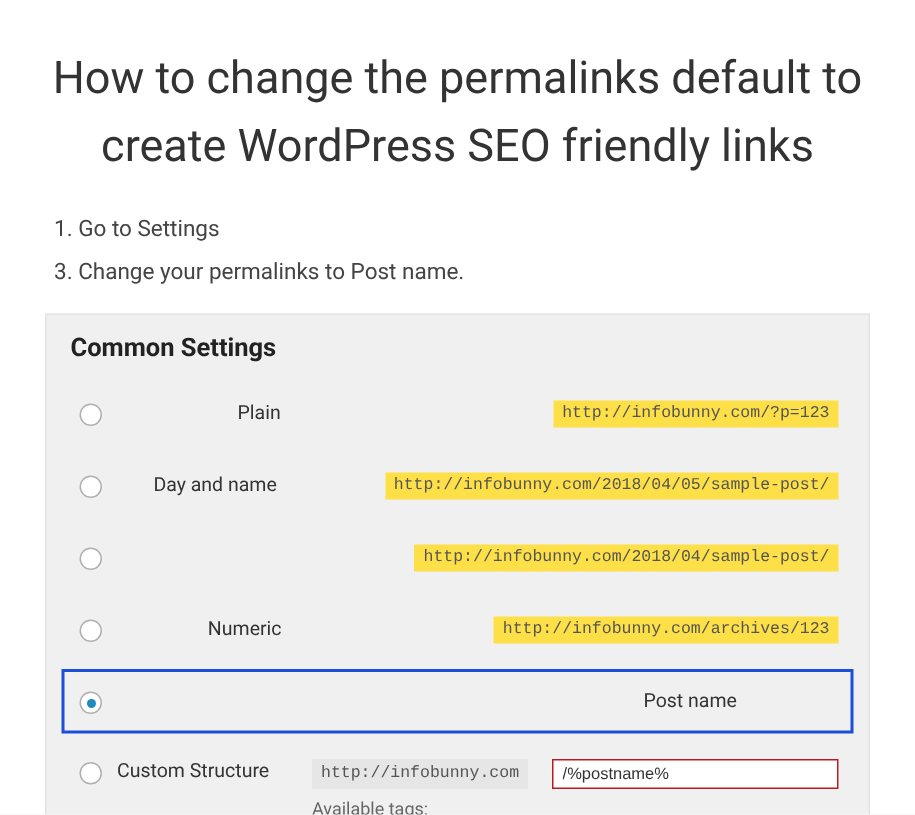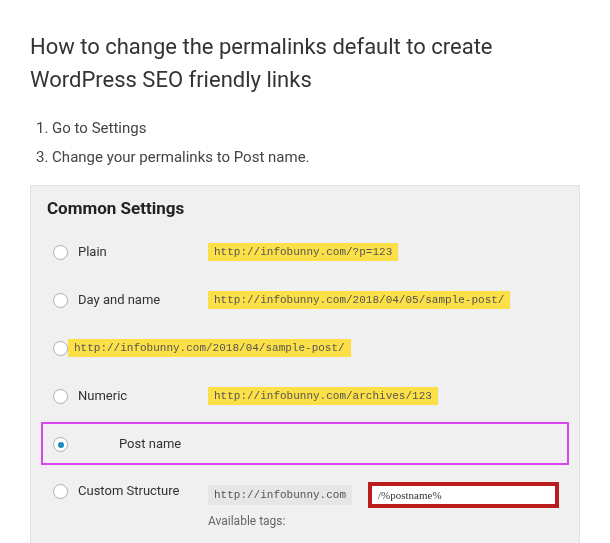--- a/index.html
+++ b/index.html
@@ -5,25 +5,26 @@
     * { margin: 0; padding: 0; box-sizing: border-box; }
     body {
       font-family: -apple-system, BlinkMacSystemFont, "Segoe UI", Roboto, "Helvetica Neue", Arial, sans-serif;
       background: #fff;
       width: 610px;
       height: 543px;
       overflow: hidden;
     }
     .container { padding: 30px 30px 0 30px; }
     .heading {
-      font-size: 22px;
+      font-size: 30px;
       font-weight: 400;
       color: #333;
       line-height: 1.5;
       margin-bottom: 18px;
+      text-align: center;
     }
     .steps {
       list-style: none;
       padding-left: 6px;
       margin-bottom: 14px;
     }
     .steps li {
       font-size: 15px;
       color: #444;
       line-height: 1.9;
@@ -39,23 +40,24 @@
       color: #222;
       padding: 4px 6px 12px 6px;
     }
     .opt-row {
       display: flex;
       align-items: flex-start;
       padding: 11px 8px 11px 10px;
       border: 2px solid transparent;
       margin-bottom: 4px;
       min-height: 40px;
+      justify-content: space-between;
     }
     .opt-row.highlighted {
-      border: 2px solid #d946ef;
+      border: 2px solid #1d4ed8;
       gap: 41px;
     }
     .radio {
       width: 15px;
       height: 15px;
       border-radius: 50%;
       border: 1px solid #b0b0b0;
       background: #fff;
       flex-shrink: 0;
       margin-top: 2px;
@@ -97,25 +99,25 @@
     }
     .custom-base {
       font-family: Consolas, Monaco, "Courier New", monospace;
       font-size: 11px;
       color: #555;
       background: #e6e6e6;
       padding: 4px 6px;
       white-space: nowrap;
     }
     .custom-input {
-      font-family: Liberation Serif, serif;
+      font-family: Liberation Sans, sans-serif;
       font-size: 11px;
       color: #333;
       background: #fff;
-      border: 4px solid #b91c1c;
+      border: 1px solid #b91c1c;
       padding: 3px 6px;
       flex: 1;
       min-width: 0;
       outline: none;
     }
     .available-tags {
       font-size: 12px;
       color: #666;
       margin-top: 6px;
     }

